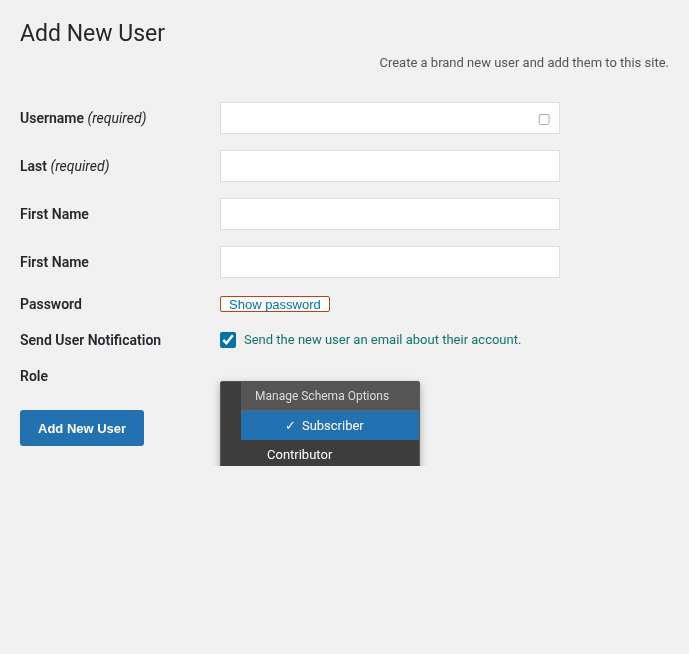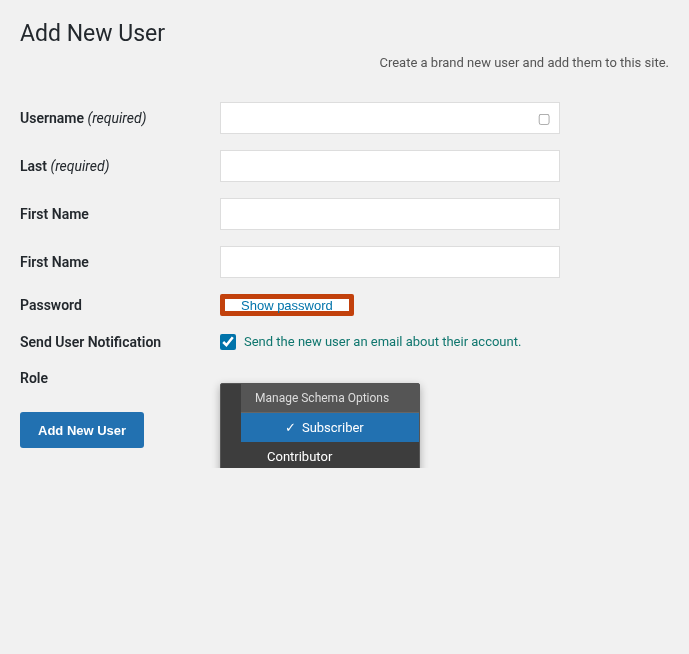--- a/index.html
+++ b/index.html
@@ -76,23 +76,23 @@
       color: #999;
       font-size: 14px;
     }
     .required-label {
       font-style: italic;
       font-weight: 400;
       font-size: 14px;
     }
     .show-password-btn {
       background: #fff;
-      border: 5px solid #c2410c;
+      border: 1px solid #c2410c;
       color: #0073aa;
-      padding: 6px 16px;
+      padding: 6px 8px;
       font-size: 13px;
       cursor: pointer;
       height: 16px;
       display: inline-flex;
       align-items: center;
       border-radius: 2px;
     }
     .notification-row {
       display: flex;
       align-items: flex-start;

